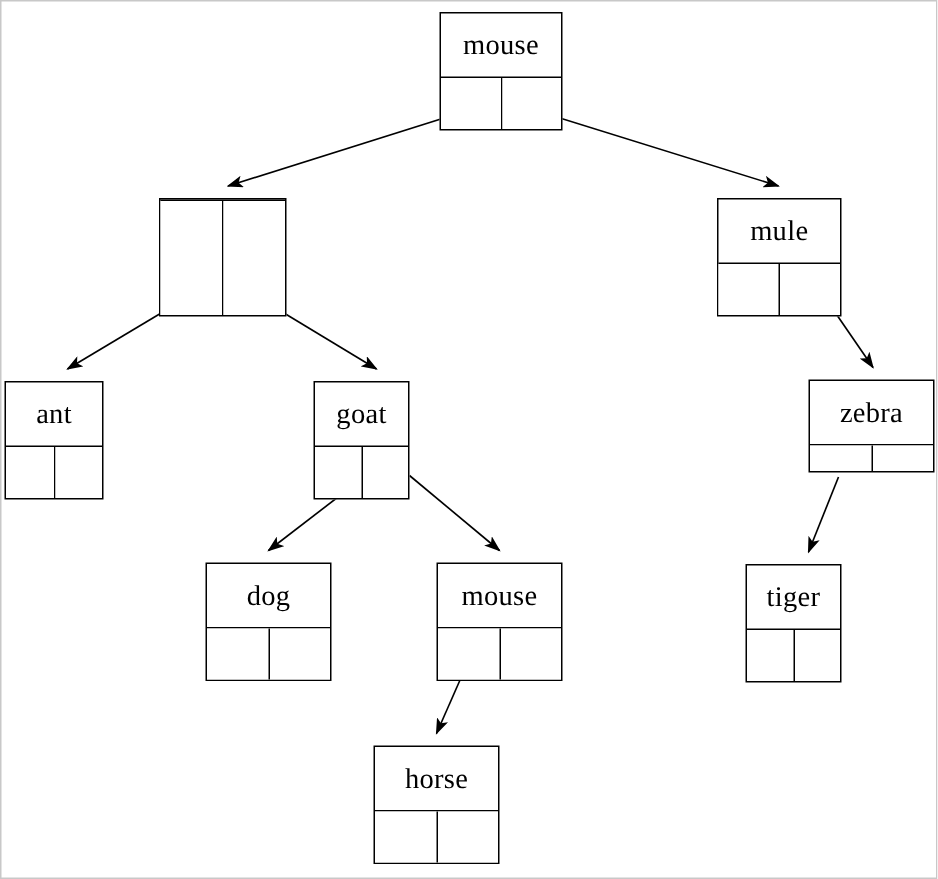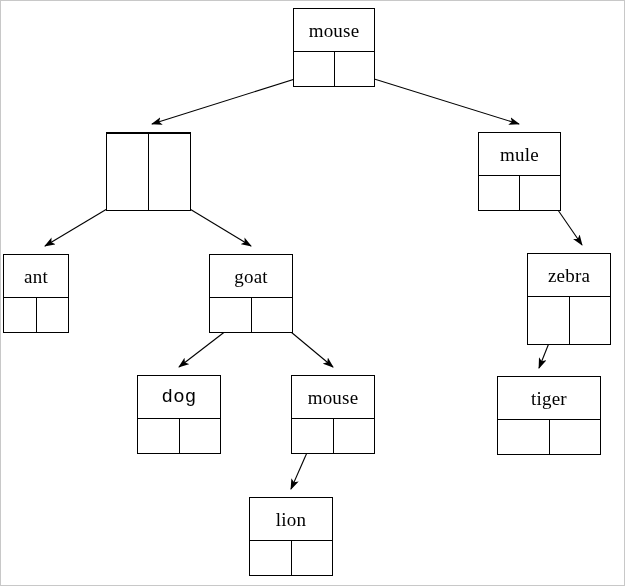--- a/index.html
+++ b/index.html
@@ -104,57 +104,57 @@
           <div class="node-cell right"></div>
         </div>
       </div>
       <div class="node" style="left: 2px; top: 253px; width: 66px; height: 79px;">
         <div class="node-label" style="height: 42px;">ant</div>
         <div class="node-cells">
           <div class="node-cell left"></div>
           <div class="node-cell right"></div>
         </div>
       </div>
-      <div class="node" style="left: 208px; top: 253px; width: 84px; height: 79px;">
+      <div class="node" style="left: 208px; top: 253px; width: 64px; height: 79px;">
         <div class="node-label" style="height: 42px;">goat</div>
         <div class="node-cells">
           <div class="node-cell left"></div>
           <div class="node-cell right"></div>
         </div>
       </div>
-      <div class="node" style="left: 526px; top: 252px; width: 84px; height: 92px;">
+      <div class="node" style="left: 538px; top: 252px; width: 84px; height: 62px;">
         <div class="node-label" style="height: 42px;">zebra</div>
         <div class="node-cells">
           <div class="node-cell left"></div>
           <div class="node-cell right"></div>
         </div>
       </div>
       <div class="node" style="left: 136px; top: 374px; width: 84px; height: 79px;">
-        <div class="node-label" style="height: 42px; font-family: Liberation Mono, monospace;">dog</div>
+        <div class="node-label" style="height: 42px;">dog</div>
         <div class="node-cells">
           <div class="node-cell left"></div>
           <div class="node-cell right"></div>
         </div>
       </div>
       <div class="node" style="left: 290px; top: 374px; width: 84px; height: 79px;">
         <div class="node-label" style="height: 42px;">mouse</div>
         <div class="node-cells">
           <div class="node-cell left"></div>
           <div class="node-cell right"></div>
         </div>
       </div>
-      <div class="node" style="left: 496px; top: 375px; width: 104px; height: 79px;">
+      <div class="node" style="left: 496px; top: 375px; width: 64px; height: 79px;">
         <div class="node-label" style="height: 42px;">tiger</div>
         <div class="node-cells">
           <div class="node-cell left"></div>
           <div class="node-cell right"></div>
         </div>
       </div>
       <div class="node" style="left: 248px; top: 496px; width: 84px; height: 79px;">
-        <div class="node-label" style="height: 42px;">lion</div>
+        <div class="node-label" style="height: 42px;">horse</div>
         <div class="node-cells">
           <div class="node-cell left"></div>
           <div class="node-cell right"></div>
         </div>
       </div>
     </div>
 
 </div>
 
 </body></html>

